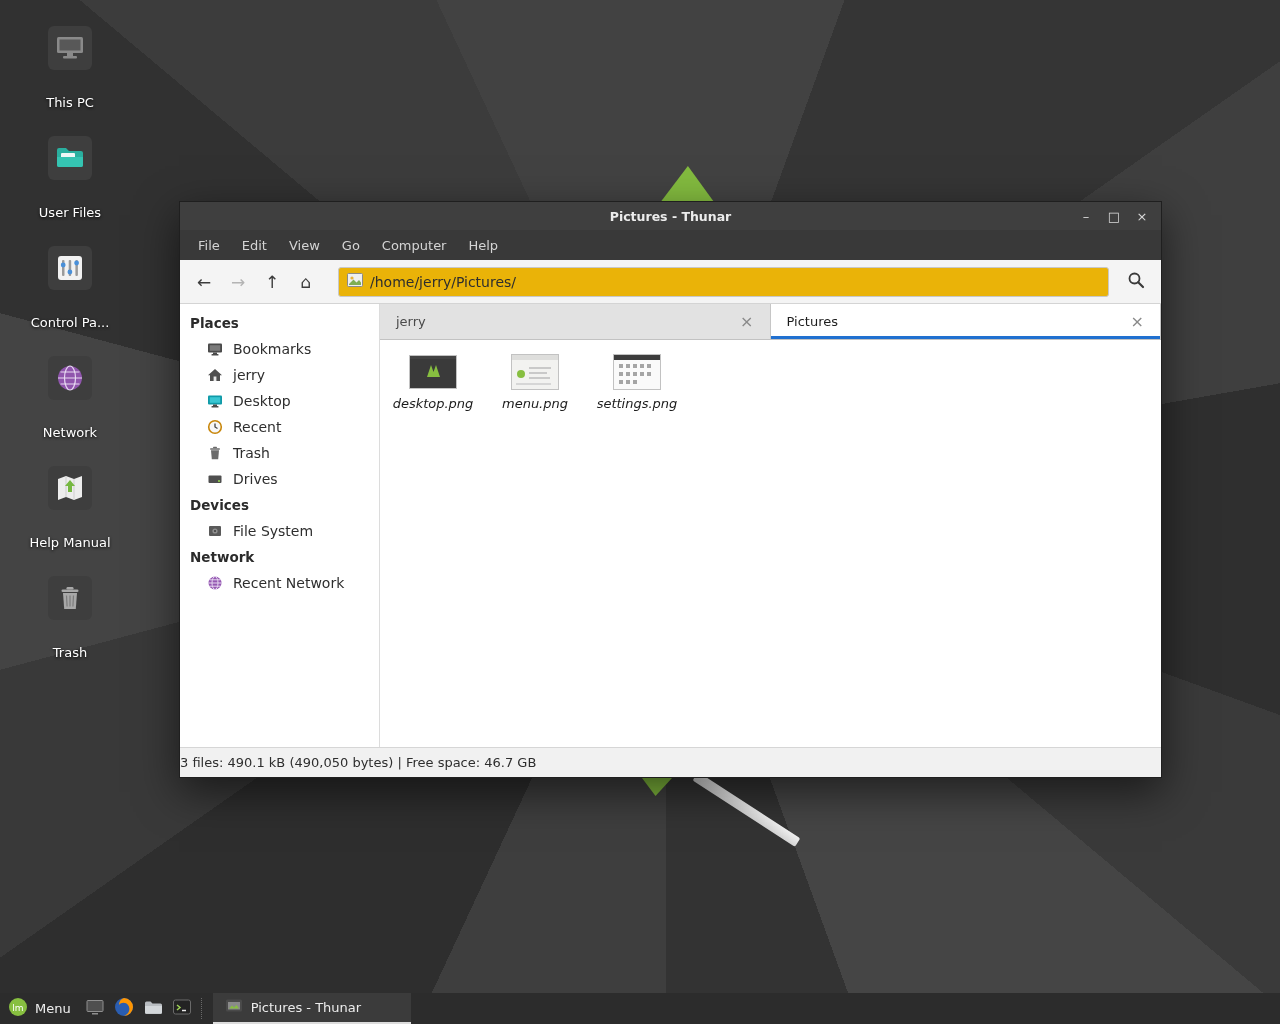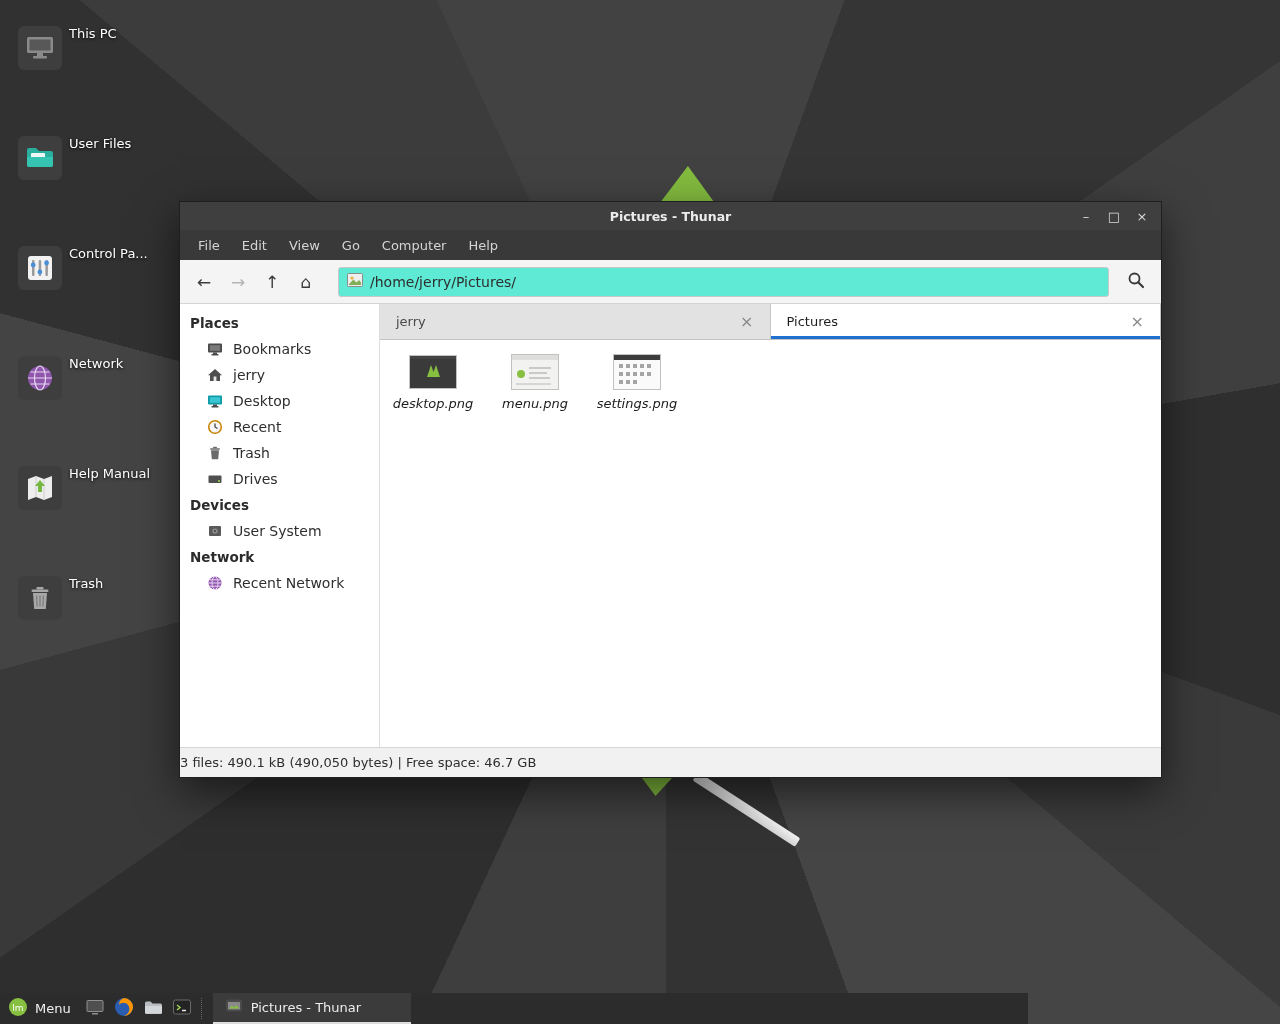--- a/index.html
+++ b/index.html
@@ -15,57 +15,57 @@
       #393939 235deg 255deg, #444444 255deg 285deg, #313131 285deg 310deg,
       #3c3c3c 310deg 335deg, #424242 335deg 360deg);}
   .wp-green-top{position:absolute;left:656px;top:166px;width:58px;height:36px;background:#83bb3f;
     clip-path:polygon(8% 100%,55% 0,100% 100%);z-index:1;}
   .wp-green-bottom{position:absolute;left:642px;top:778px;width:30px;height:18px;background:#7fb73c;
     clip-path:polygon(0 0,100% 0,45% 100%);z-index:1;}
   .wp-streak{position:absolute;left:698px;top:772px;width:122px;height:10px;background:linear-gradient(#f2f2f2,#d4d4d4);
     transform:rotate(33deg);transform-origin:left top;border-radius:2px;z-index:1;}
 
   
-  .dicon{position:absolute;width:104px;left:18px;display:flex;flex-direction:row;gap:7px;z-index:5;cursor:default;}
+  .dicon{position:absolute;width:104px;left:18px;display:flex;flex-direction:column;align-items:center;gap:21px;z-index:5;cursor:default;}
   .dlabel{color:#fff;font-size:13px;text-shadow:0 1px 3px rgba(0,0,0,.9);white-space:nowrap;}
 
   
   .window{position:absolute;left:179px;top:201px;width:983px;height:577px;background:#fff;
     border:1px solid #1f1f1f;box-shadow:0 14px 40px rgba(0,0,0,.55);z-index:10;display:flex;flex-direction:column;}
   .titlebar{height:28px;background:#3f3f3f;display:flex;align-items:center;justify-content:center;position:relative;flex:none;}
   .title{font-size:12.5px;font-weight:bold;color:#ececec;}
   .win-controls{position:absolute;right:8px;top:0;height:100%;display:flex;align-items:center;gap:6px;}
   .win-btn{width:22px;height:22px;display:flex;align-items:center;justify-content:center;color:#d9d9d9;font-size:13px;background:none;border:none;}
   .menubar{height:30px;background:#393939;display:flex;align-items:center;padding-left:8px;gap:2px;flex:none;}
   .menu-item{color:#d4d4d4;font-size:13px;padding:4px 10px;}
   .toolbar{height:44px;background:#f4f4f4;border-bottom:1px solid #d4d4d4;display:flex;align-items:center;padding:0 8px;gap:2px;flex:none;}
   .nav-btn{width:32px;height:30px;display:flex;align-items:center;justify-content:center;font-size:17px;color:#3c3c3c;border:none;background:none;border-radius:3px;}
   .nav-btn.disabled{color:#b4b4b4;}
-  .pathbar{flex:1;height:30px;margin:0 8px 0 14px;background:#5eead4;border:1px solid #c8c8c8;border-radius:3px;display:flex;align-items:center;padding:0 8px;gap:7px;}
+  .pathbar{flex:1;height:30px;margin:0 8px 0 14px;background:#eab308;border:1px solid #c8c8c8;border-radius:3px;display:flex;align-items:center;padding:0 8px;gap:7px;}
   .path-text{font-size:14px;color:#2e2e2e;}
   .search-btn{width:34px;height:30px;display:flex;align-items:center;justify-content:center;background:none;border:none;}
   .content{flex:1;display:flex;min-height:0;}
   .sidebar{width:200px;background:#fff;border-right:1px solid #dcdcdc;padding-top:6px;overflow:hidden;flex:none;}
   .side-header{height:26px;display:flex;align-items:center;padding-left:10px;font-weight:bold;font-size:13.5px;color:#2b2b2b;}
   .side-row{height:26px;display:flex;align-items:center;padding-left:27px;gap:10px;font-size:14px;color:#2e2e2e;}
   .side-ic{width:16px;height:16px;display:flex;align-items:center;justify-content:center;flex:none;}
   .main{flex:1;display:flex;flex-direction:column;min-width:0;}
   .tabbar{height:36px;display:flex;background:#dadada;border-bottom:1px solid #c2c2c2;flex:none;}
   .tab{flex:1;display:flex;align-items:center;padding:0 16px;font-size:13px;color:#4a4a4a;background:#e2e2e2;border-right:1px solid #c6c6c6;}
   .tab-close{margin-left:auto;color:#8a8a8a;font-size:16px;line-height:1;}
   .tab.active{background:#fff;color:#1d1d1d;box-shadow:inset 0 -3px 0 #2070d0;}
   .fileview{flex:1;background:#fff;display:flex;align-items:flex-start;padding:12px 2px;}
   .file-item{width:102px;display:flex;flex-direction:column;align-items:center;gap:6px;padding-top:2px;font-style:italic;}
   .thumb-box{height:36px;display:flex;align-items:center;}
   .thumb{box-shadow:0 0 0 1px #c2c2c2;display:block;}
   .file-name{font-size:13px;color:#1c1c1c;}
   .statusbar{height:30px;background:#f1f1f1;border-top:1px solid #d6d6d6;display:flex;align-items:center;font-size:13px;color:#2e2e2e;flex:none;}
 
   
-  .taskbar{position:absolute;left:0;bottom:0;width:1028px;height:31px;background:#2c2c2c;display:flex;align-items:stretch;z-index:30;}
+  .taskbar{position:absolute;left:0;bottom:0;width:1280px;height:31px;background:#2c2c2c;display:flex;align-items:stretch;z-index:30;}
   .menu-btn{display:flex;align-items:center;gap:7px;padding:0 10px 0 8px;color:#efefef;font-size:13px;}
   .launcher{width:29px;display:flex;align-items:center;justify-content:center;}
   .tb-sep{width:4px;margin:5px 4px;border-left:1px dotted #6a6a6a;}
   .task-btn{display:flex;align-items:center;gap:8px;padding:0 12px;width:198px;background:#3b3b3b;border-bottom:2px solid #dcdcdc;color:#ececec;font-size:13px;margin-left:4px;white-space:nowrap;}
   .tray{margin-left:auto;display:flex;align-items:center;gap:9px;padding-right:8px;}
   .pager{width:46px;height:22px;background:#203a52;border:1px solid #7d99b5;display:flex;padding:2px;}
   .pager-win{width:26px;height:100%;background:#4e8fd6;border:1px solid #9cc3ee;}
   .lang{color:#fff;font-size:12px;font-weight:bold;}
   .clock{color:#fff;font-size:13px;padding-left:4px;white-space:nowrap;}
 </style>
@@ -244,21 +244,21 @@
       </div>
       <div class="side-header">Devices</div>
       <div class="side-row">
         <span class="side-ic">
             <svg width="16" height="16" viewBox="0 0 16 16">
               <rect x="2" y="3" width="12" height="10" rx="1" fill="#5a5a5a"></rect>
               <circle cx="8" cy="8" r="2.6" fill="#8f8f8f"></circle>
               <circle cx="8" cy="8" r="1" fill="#3c3c3c"></circle>
             </svg>
           </span>
-        <span>User System</span>
+        <span>File System</span>
       </div>
       <div class="side-header">Network</div>
       <div class="side-row">
         <span class="side-ic">
             <svg width="16" height="16" viewBox="0 0 16 16">
               <circle cx="8" cy="8" r="6.5" fill="#9558b2"></circle>
               <ellipse cx="8" cy="8" rx="3" ry="6.5" fill="none" stroke="#e6d6f0" stroke-width="1"></ellipse>
               <path d="M1.5 8 h13 M2.8 4.8 h10.4 M2.8 11.2 h10.4" stroke="#e6d6f0" stroke-width="1" fill="none"></path>
             </svg>
           </span>

